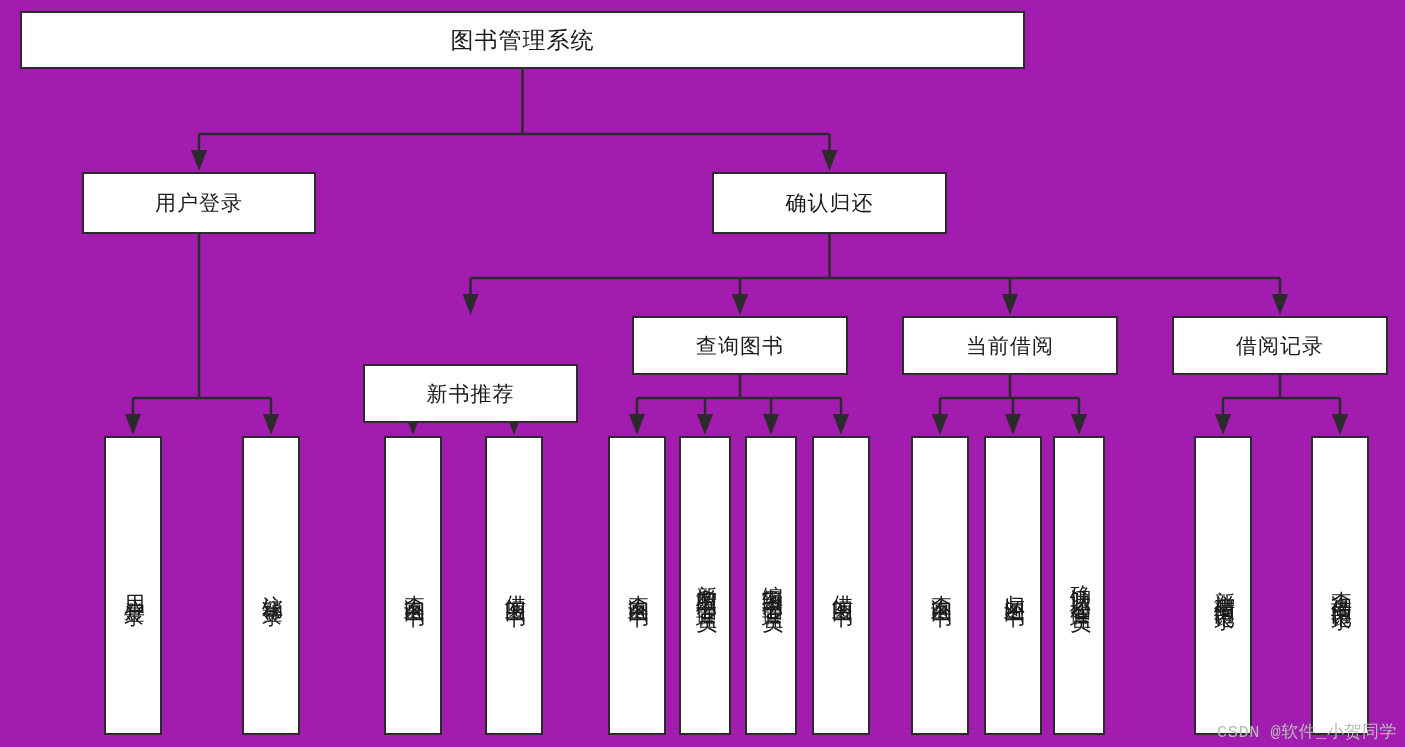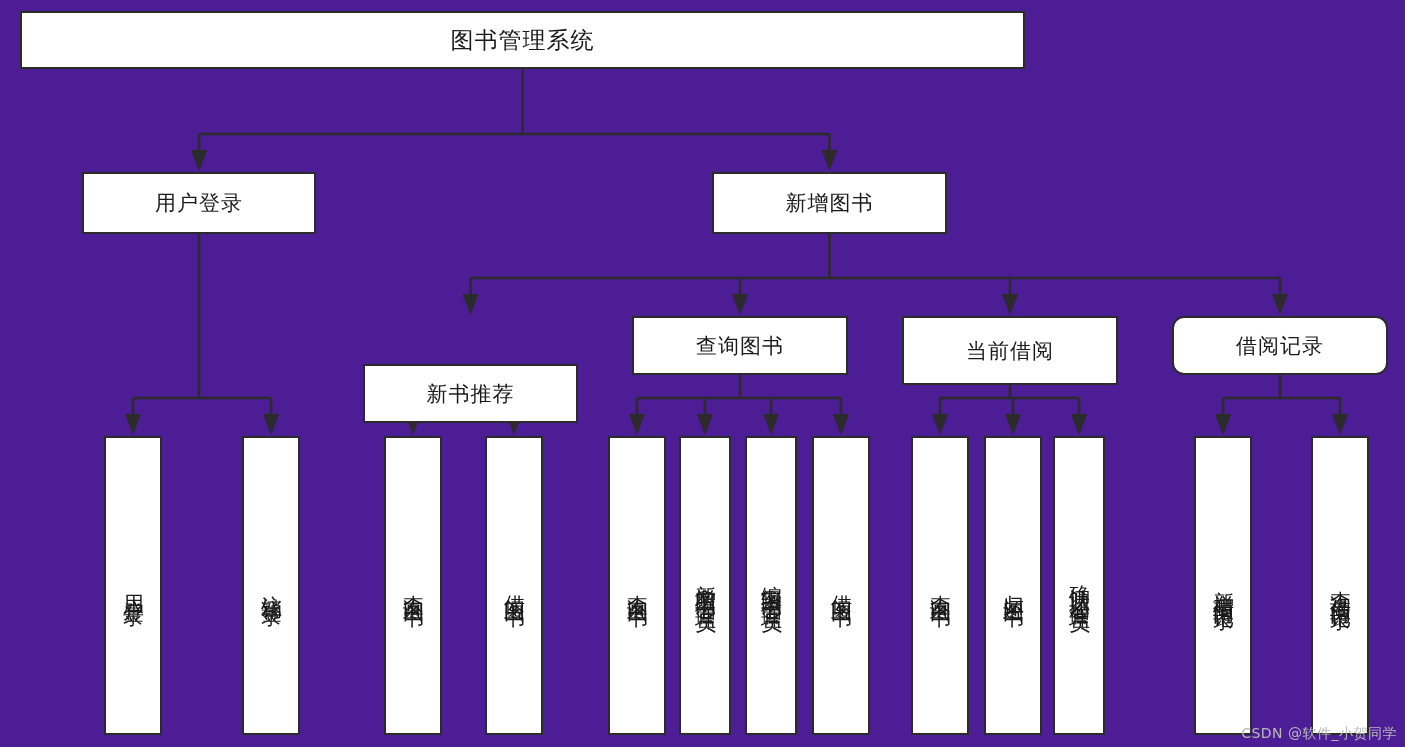--- a/index.html
+++ b/index.html
@@ -8,22 +8,23 @@
     padding: 0;
     background: #ffffff;
   }
   body {
     font-family: "DejaVu Sans", "Liberation Sans", sans-serif;
   }
   #canvas {
     position: relative;
     width: 1405px;
     height: 747px;
-    background: #4c1d95;
+    background: #a21caf;
     overflow: hidden;
+    font-family: Liberation Mono, monospace;
   }
   #edges {
     position: absolute;
     left: 0;
     top: 0;
     width: 1405px;
     height: 747px;
     pointer-events: none;
   }
   .node {
@@ -59,21 +60,21 @@
     white-space: nowrap;
   }
   .htext {
     letter-spacing: 1px;
     white-space: nowrap;
   }
   #watermark {
     position: absolute;
     right: 8px;
     bottom: 4px;
-    font-size: 14px;
+    font-size: 17px;
     color: #b9b9b9;
     letter-spacing: 0.5px;
     white-space: nowrap;
     pointer-events: none;
   }
 </style>
 </head>
 <body>
 
 <div id="canvas">
@@ -146,32 +147,32 @@
       </g>
     </svg>
   <div id="nodes-layer">
       <div class="node root" style="left: 20px; top: 11px; width: 1005px; height: 58px;">
         <span class="htext">图书管理系统</span>
       </div>
       <div class="node lvl2" style="left: 82px; top: 172px; width: 234px; height: 62px;">
         <span class="htext">用户登录</span>
       </div>
       <div class="node lvl2" style="left: 712px; top: 172px; width: 235px; height: 62px;">
-        <span class="htext">新增图书</span>
+        <span class="htext">确认归还</span>
       </div>
       <div class="node lvl3" style="left: 363px; top: 316px; width: 215px; height: 59px; margin-top: 48px;">
         <span class="htext">新书推荐</span>
       </div>
       <div class="node lvl3" style="left: 632px; top: 316px; width: 216px; height: 59px;">
         <span class="htext">查询图书</span>
       </div>
-      <div class="node lvl3" style="left: 902px; top: 316px; width: 216px; height: 69px;">
+      <div class="node lvl3" style="left: 902px; top: 316px; width: 216px; height: 59px;">
         <span class="htext">当前借阅</span>
       </div>
-      <div class="node lvl3" style="left: 1172px; top: 316px; width: 216px; height: 59px; border-radius: 12px;">
+      <div class="node lvl3" style="left: 1172px; top: 316px; width: 216px; height: 59px;">
         <span class="htext">借阅记录</span>
       </div>
       <div class="node leaf" style="left: 104px; top: 436px; width: 58px; height: 299px;">
         <span class="vtext">用户登录</span>
       </div>
       <div class="node leaf" style="left: 242px; top: 436px; width: 58px; height: 299px;">
         <span class="vtext">注销登录</span>
       </div>
       <div class="node leaf" style="left: 384px; top: 436px; width: 58px; height: 299px;">
         <span class="vtext">查询图书</span>

